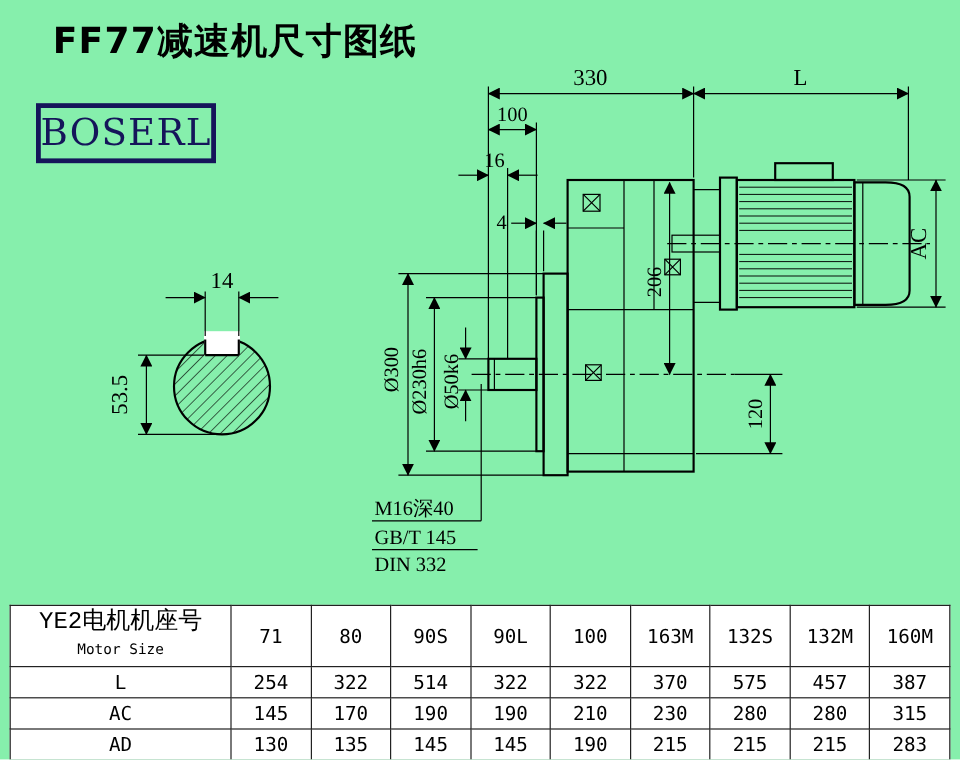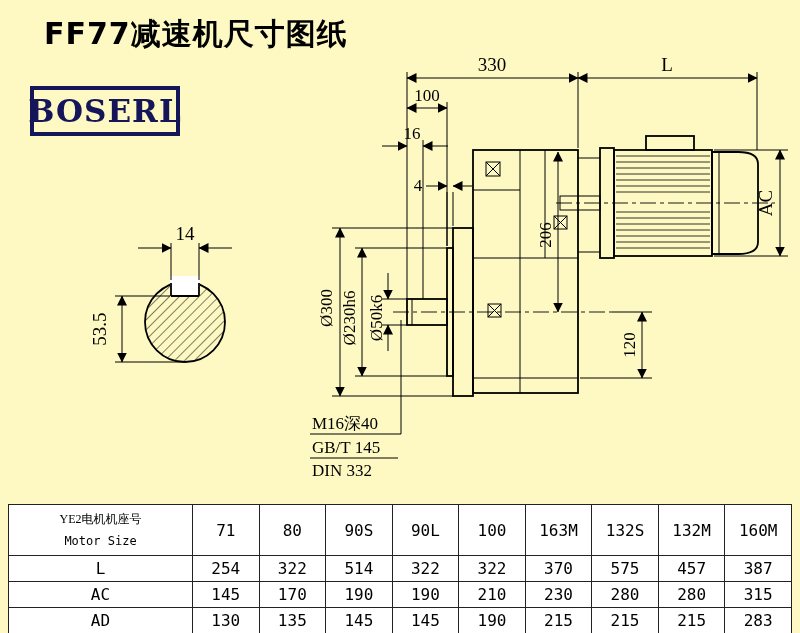--- a/index.html
+++ b/index.html
@@ -1,40 +1,40 @@
 <!DOCTYPE html>
 <html><head>
 <meta charset="utf-8">
 <style>
   html,body{margin:0;padding:0;background:#fff;}
-  .page{position:relative;width:800px;height:633px;background:#fef9c3;overflow:hidden;
+  .page{position:relative;width:800px;height:633px;background:#86efac;overflow:hidden;
         font-family:"DejaVu Sans",sans-serif;color:#000;}
   .title{position:absolute;left:44px;top:14px;font-size:30px;font-weight:700;
          letter-spacing:1px;font-family:"DejaVu Sans",sans-serif;}
   .logo{position:absolute;left:30px;top:86px;width:142px;height:42px;border:4px solid #15155a;
         display:flex;align-items:center;justify-content:center;}
-  .logo span{font-family:"DejaVu Serif",serif;font-weight:700;font-size:31px;color:#15155a;letter-spacing:1px;}
+  .logo span{font-family:"DejaVu Serif",serif;font-weight:400;font-size:31px;color:#15155a;letter-spacing:1px;}
   svg{position:absolute;left:0;top:0;}
   .obj{fill:none;stroke:#000;stroke-width:1.8;}
   .thin{fill:none;stroke:#000;stroke-width:1;}
   .fin{fill:none;stroke:#000;stroke-width:0.8;}
   .dim{fill:none;stroke:#000;stroke-width:1;}
   .cl{fill:none;stroke:#000;stroke-width:0.9;stroke-dasharray:16 4 4 4;}
   .dimtext{font:17px "Liberation Serif",serif;fill:#000;}
   .dimbig{font:19px "Liberation Serif",serif;fill:#000;}
   .notetext{font:17px "Liberation Serif",serif;fill:#000;}
   
   table.dims{position:absolute;left:8px;top:504px;width:784px;border-collapse:collapse;
              table-layout:fixed;background:#fff;}
   table.dims th,table.dims td{border:1px solid #222;padding:0;text-align:center;vertical-align:middle;
              font-family:"DejaVu Sans Mono",monospace;font-size:16px;font-weight:400;}
   table.dims tr.hdr th{height:50px;}
   table.dims tr.datarow td{height:25px;}
   th.label-col{text-align:left;padding-left:4px;}
-  th.label-col .cn{font-family:Liberation Serif, serif;font-size:12px;line-height:22px;}
+  th.label-col .cn{font-family:Liberation Mono, monospace;font-size:20px;line-height:22px;}
   th.label-col .en{font-family:"DejaVu Sans Mono",monospace;font-size:12px;line-height:22px;}
 </style>
 </head>
 <body>
 
 <div class="page">
 
   <div class="title">FF77减速机尺寸图纸</div>
 
   <div class="logo">

